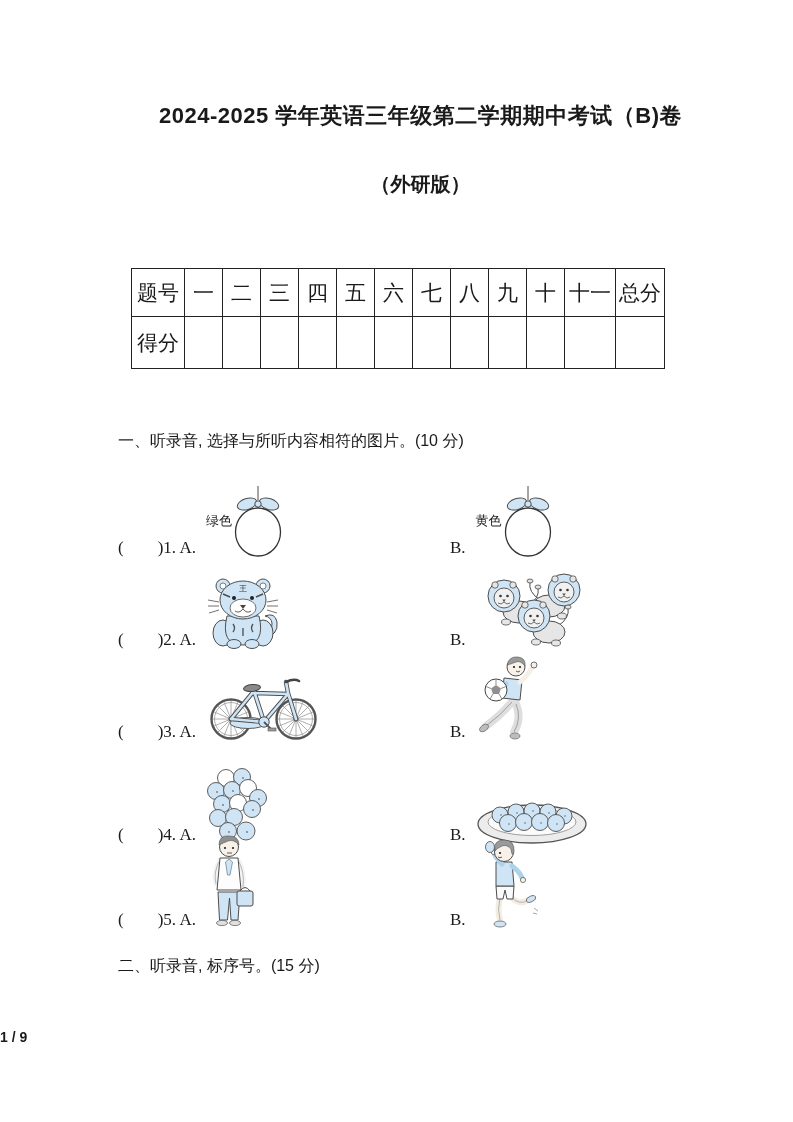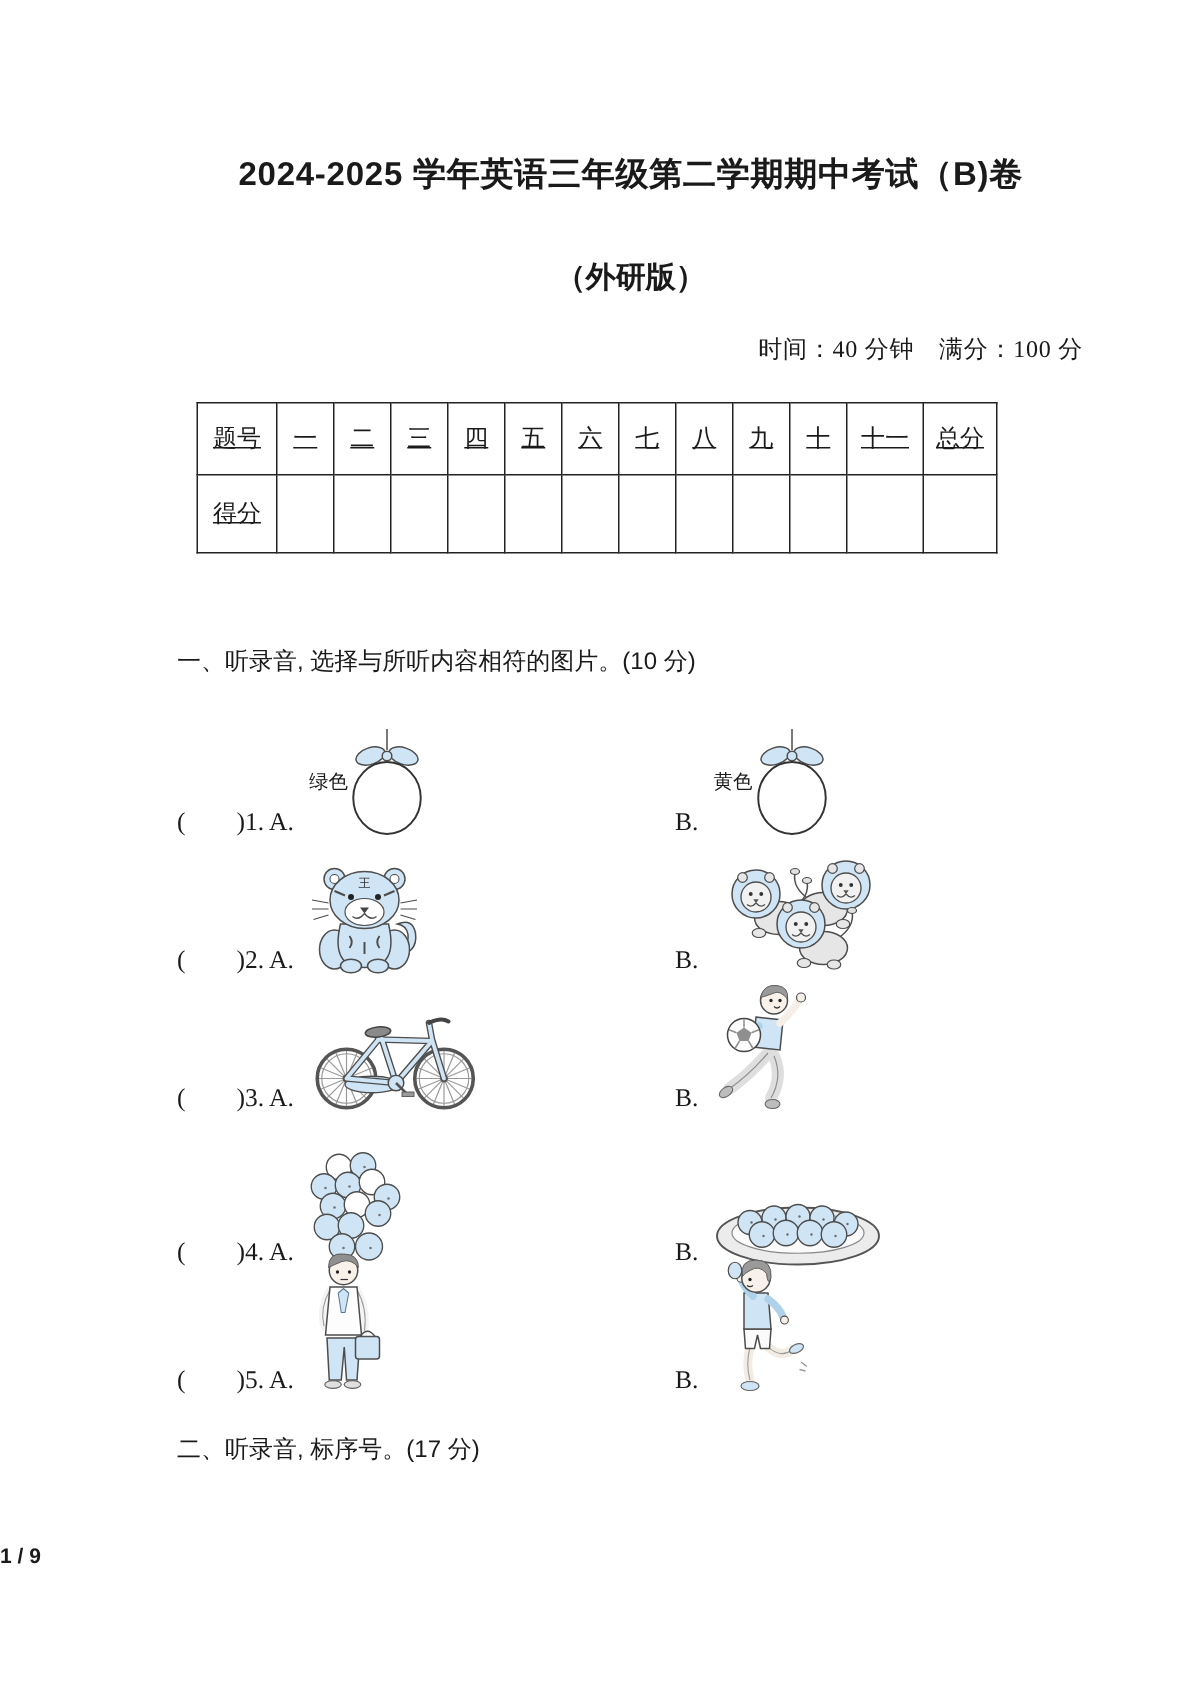--- a/index.html
+++ b/index.html
@@ -19,21 +19,21 @@
   }
   .subtitle{
     position:absolute;top:171px;left:0;right:0;text-align:center;margin:0;
     font-family:"Liberation Sans",sans-serif;font-weight:700;font-size:20px;
   }
   .meta{
     position:absolute;top:223px;right:119px;font-size:16px;letter-spacing:0.5px;
   }
   table.score{
     position:absolute;top:268px;left:131px;border-collapse:collapse;table-layout:fixed;
-    font-family:"Liberation Sans",sans-serif;font-size:16px;text-decoration:underline;
+    font-family:"Liberation Sans",sans-serif;font-size:21px;
   }
   table.score td,table.score th{
     border:1.2px solid #222;text-align:center;vertical-align:middle;padding:0;font-weight:400;
   }
   tr.hdr{height:48px;} tr.score-row{height:52px;}
   .part-title{
     position:absolute;top:378px;left:0;right:0;text-align:center;
     font-family:"Liberation Sans",sans-serif;font-size:17px;
   }
   .section-heading{
@@ -55,21 +55,20 @@
     font-family:"Liberation Sans",sans-serif;font-weight:700;font-size:14px;
   }
 </style>
 </head>
 <body>
 
 <div class="page">
 
   <h1 class="title">2024-2025 学年英语三年级第二学期期中考试（B)卷</h1>
   <h2 class="subtitle">（外研版）</h2>
-  <div class="meta">时间：40 分钟　满分：100 分</div>
 
   <table class="score">
     <colgroup>
       <col style="width:53px">
         <col style="width:38px">
         <col style="width:38px">
         <col style="width:38px">
       <col style="width:38px">
         <col style="width:38px">
         <col style="width:38px">
@@ -379,17 +378,17 @@
           <ellipse cx="14" cy="9" rx="4.5" ry="5.5" fill="var(--light-blue)" stroke="var(--outline)" stroke-width="0.8"></ellipse>
           <circle cx="28" cy="14" r="9.5" fill="#f8f1e9" stroke="var(--outline)"></circle>
           <path d="M19,13 Q17,2 28,2 Q39,2 38,14 Q36,20 35,11 Q30,5 24,9 Q20,11 19,13 Z" fill="#9a9a9a" stroke="#555" stroke-width="0.6"></path>
           <circle cx="24" cy="15" r="1.1" fill="#222"></circle>
           <path d="M22,19 q2,1.5 4,0" stroke="#333" stroke-width="0.8" fill="none"></path>
         </svg>
       </figure>
     </div>
   </div>
 
-  <div class="section-heading s2">二、听录音, 标序号。(17 分)</div>
+  <div class="section-heading s2">二、听录音, 标序号。(15 分)</div>
 
   <div class="page-footer">1 / 9</div>
 
 </div>
 
 </body></html>

